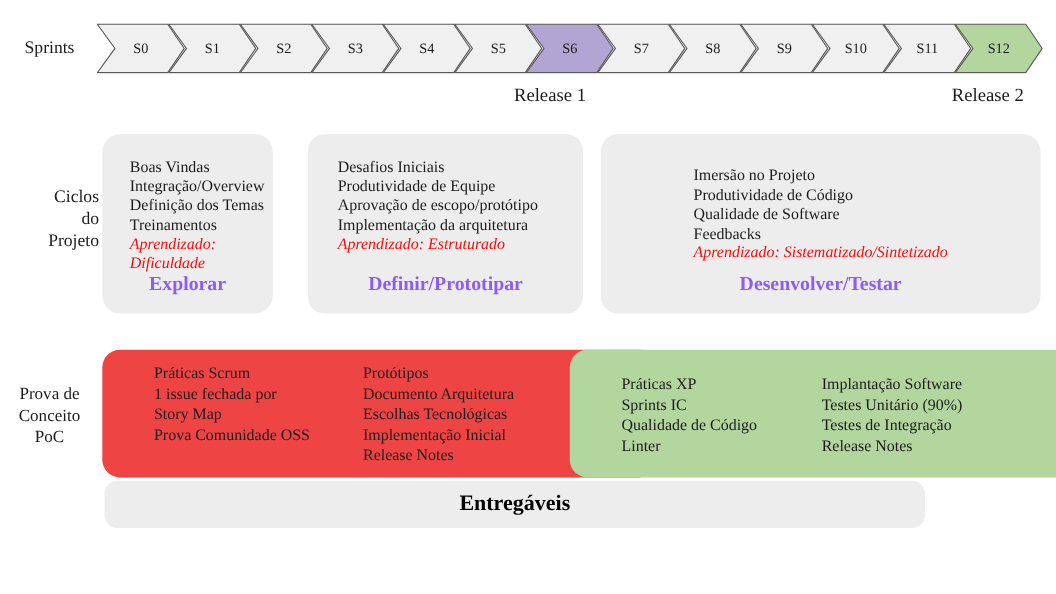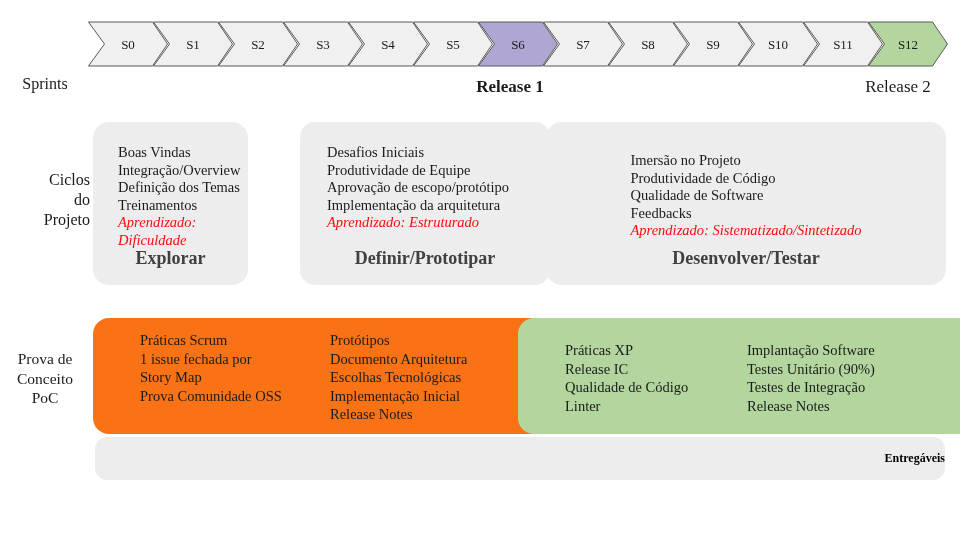--- a/index.html
+++ b/index.html
@@ -2,52 +2,52 @@
 <html><head>
 <meta charset="utf-8">
 <style>
   html,body{margin:0;padding:0;background:#ffffff;}
   .canvas{
     position:relative;width:960px;height:540px;background:#ffffff;overflow:hidden;
     font-family:"Liberation Serif","DejaVu Serif",serif;color:#1b1b1b;
   }
   
   .rowlabel{position:absolute;left:0;width:90px;text-align:center;font-size:16px;line-height:20px;}
-  .rowlabel-sprints{top:34px;margin-top:40px;}
+  .rowlabel-sprints{top:34px;}
   .rowlabel-cycles{top:170px;text-align:right;}
   .rowlabel-poc{top:349px;font-size:15.5px;line-height:19.5px;}
   
   .sprint-svg{position:absolute;left:88px;top:21px;}
   .sprint-svg path{stroke:#595959;stroke-width:1;stroke-linejoin:miter;}
   .sprint-svg text{font-size:13px;fill:#1b1b1b;text-anchor:middle;font-family:"Liberation Serif","DejaVu Serif",serif;}
   .release{position:absolute;top:77px;font-size:17px;text-align:center;}
-  .release-1{left:442px;width:136px;font-weight:bold;}
+  .release-1{left:432px;width:136px;}
   .release-2{left:828px;width:140px;}
   
   .cyclebox{position:absolute;top:122px;height:163px;background:#ededed;border-radius:16px;box-sizing:border-box;}
   .cyclebox-explore{left:93px;width:155px;padding:22px 0 0 25px;}
-  .cyclebox-define{left:300px;width:250px;padding:22px 0 0 27px;border-radius:15px;}
+  .cyclebox-define{left:280px;width:250px;padding:22px 0 0 27px;border-radius:15px;}
   .cyclebox-develop{left:546px;width:400px;padding:30px 0 0 0;}
   .cyclebox-develop .list{width:-moz-fit-content;width:fit-content;margin:0 auto;}
   .list{font-size:14.5px;line-height:17.5px;}
   .learning{font-size:14.5px;line-height:17.5px;font-style:italic;color:#f50d0d;}
-  .cycletitle{position:absolute;bottom:16px;left:0;right:0;text-align:center;font-weight:bold;font-size:18px;color:#404040;}
+  .cycletitle{position:absolute;bottom:16px;left:0;right:0;text-align:center;font-weight:bold;font-size:18px;color:#8b5cf6;}
   
   .pocbox{position:absolute;top:318px;height:116px;border-radius:16px;z-index:2;}
-  .pocbox-purple{left:93px;width:504px;background:#f97316;}
+  .pocbox-purple{left:93px;width:504px;background:#ef4444;}
   .pocbox-green{left:518px;width:472px;background:#b3d69f;}
   .poccol{position:absolute;font-size:14.5px;line-height:18.5px;}
   .pp1{left:47px;top:13px;}
   .pp2{left:237px;top:13px;}
   .gg1{left:47px;top:23px;}
   .gg2{left:229px;top:23px;}
   
   .deliverables{
-    position:absolute;left:95px;top:437px;width:850px;height:43px;background:#ededed;border-radius:12px;
-    display:flex;align-items:center;justify-content:flex-end;font-weight:bold;font-size:12px;color:#000;z-index:1;
+    position:absolute;left:95px;top:437px;width:746px;height:43px;background:#ededed;border-radius:12px;
+    display:flex;align-items:center;justify-content:center;font-weight:bold;font-size:20px;color:#000;z-index:1;
   }
 </style>
 </head>
 <body>
 
 <div class="canvas">
 
   <div class="rowlabel rowlabel-sprints">Sprints</div>
   <div class="rowlabel rowlabel-cycles">
     <div>Ciclos</div>
@@ -141,21 +141,21 @@
       <div>Documento Arquitetura</div>
       <div>Escolhas Tecnológicas</div>
       <div>Implementação Inicial</div>
       <div>Release Notes</div>
     </div>
   </div>
 
   <div class="pocbox pocbox-green">
     <div class="poccol gg1">
       <div>Práticas XP</div>
-      <div>Release IC</div>
+      <div>Sprints IC</div>
       <div>Qualidade de Código</div>
       <div>Linter</div>
     </div>
     <div class="poccol gg2">
       <div>Implantação Software</div>
       <div>Testes Unitário (90%)</div>
       <div>Testes de Integração</div>
       <div>Release Notes</div>
     </div>
   </div>

